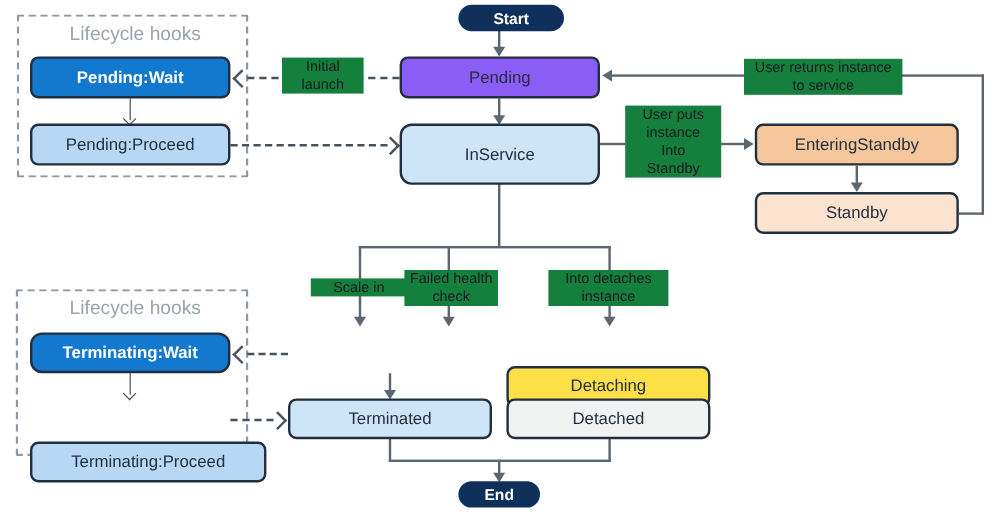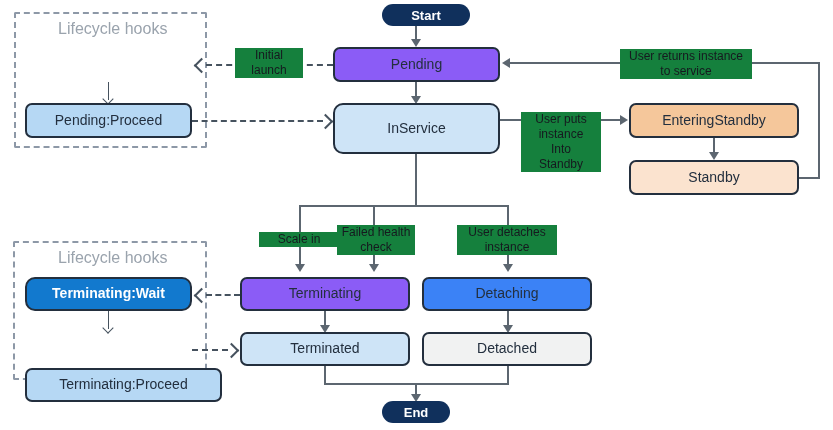--- a/index.html
+++ b/index.html
@@ -36,21 +36,21 @@
     font-weight:bold;
     z-index:4;
   }
   
   .f-blue-mid   {background:#8b5cf6;}
   .f-blue-light {background:#cee4f7;}
   .f-blue-dark  {background:#1279ce;color:#ffffff;font-weight:bold;}
   .f-blue-soft  {background:#b6d8f4;}
   .f-orange     {background:#f5c79b;}
   .f-orange-lt  {background:#fbe3cf;}
-  .f-gray       {background:#3b82f6;}
+  .f-gray       {background:#fde047;margin-top:28px;}
   .f-gray-lt    {background:#f1f2f2;}
 
   
   .hookgroup{
     position:absolute;
     box-sizing:border-box;
     border:2px dashed #8d98a7;
     border-radius:2px;
     z-index:1;
   }
@@ -128,27 +128,27 @@
 
   <div class="ln ln-v" style="left:373px;top:205px;height:60px;"></div>
   <div class="ah ah-down" style="left:369px;top:264px;"></div>
 
   <div class="ln ln-v" style="left:507px;top:205px;height:60px;"></div>
   <div class="ah ah-down" style="left:503px;top:264px;"></div>
 
   <div class="elabel" style="left:259px;top:232px;width:80px;">Scale in</div>
   <div class="elabel" style="left:337px;top:225px;width:78px;">Failed health
 check</div>
-  <div class="elabel" style="left:457px;top:225px;width:100px;">User detaches
+  <div class="elabel" style="left:457px;top:225px;width:100px;">Into detaches
 instance</div>
 
   <div class="ln ln-h" style="left:500px;top:119px;width:24px;"></div>
   <div class="ln ln-h" style="left:600px;top:119px;width:22px;"></div>
   <div class="ah ah-right" style="left:620px;top:115px;"></div>
-  <div class="elabel" style="left:521px;top:112px;width:80px;">User puts
+  <div class="elabel" style="left:521px;top:88px;width:80px;">User puts
 instance
 Into
 Standby</div>
 
   <div class="ln ln-v" style="left:713px;top:138px;height:16px;"></div>
   <div class="ah ah-down" style="left:709px;top:152px;"></div>
 
   <div class="ln ln-h" style="left:799px;top:177px;width:21px;"></div>
   <div class="ln ln-v" style="left:818px;top:62px;height:117px;"></div>
   <div class="ln ln-h" style="left:749px;top:62px;width:71px;"></div>
@@ -190,20 +190,23 @@
   <div class="ah ah-down" style="left:411px;top:394px;"></div>
 
   <div class="terminal" style="left:382px;top:4px;width:88px;height:22px;">
     <span>Start</span>
   </div>
 
   <div class="terminal" style="left:382px;top:401px;width:68px;height:22px;">
     <span>End</span>
   </div>
 
+  <div class="node f-blue-dark" style="left:25px;top:47px;width:167px;height:35px;">
+    <span>Pending:Wait</span>
+  </div>
 
   <div class="node f-blue-soft" style="left:25px;top:103px;width:167px;height:35px;">
     <span>Pending:Proceed</span>
   </div>
 
   <div class="node f-blue-mid" style="left:333px;top:47px;width:167px;height:35px;">
     <span>Pending</span>
   </div>
 
   <div class="node f-blue-light" style="left:333px;top:103px;width:167px;height:51px;border-radius:10px;">
@@ -219,23 +222,20 @@
   </div>
 
   <div class="node f-blue-dark" style="left:25px;top:277px;width:167px;height:34px;border-radius:10px;">
     <span>Terminating:Wait</span>
   </div>
 
   <div class="node f-blue-soft" style="left:25px;top:332px;width:197px;height:34px;margin-top:36px;">
     <span>Terminating:Proceed</span>
   </div>
 
-  <div class="node f-blue-mid" style="left:240px;top:277px;width:170px;height:34px;">
-    <span>Terminating</span>
-  </div>
 
   <div class="node f-blue-light" style="left:240px;top:332px;width:170px;height:34px;">
     <span>Terminated</span>
   </div>
 
   <div class="node f-gray" style="left:422px;top:277px;width:170px;height:34px;">
     <span>Detaching</span>
   </div>
 
   <div class="node f-gray-lt" style="left:422px;top:332px;width:170px;height:34px;">

